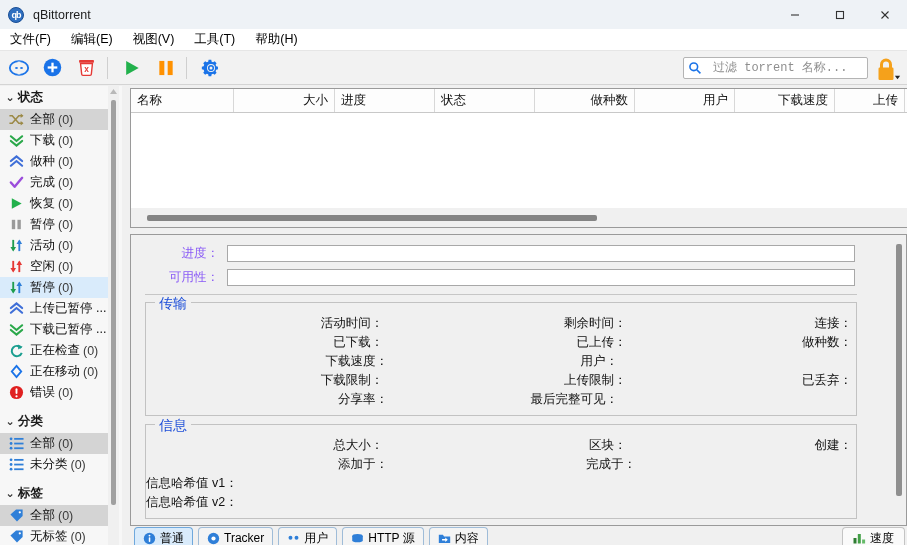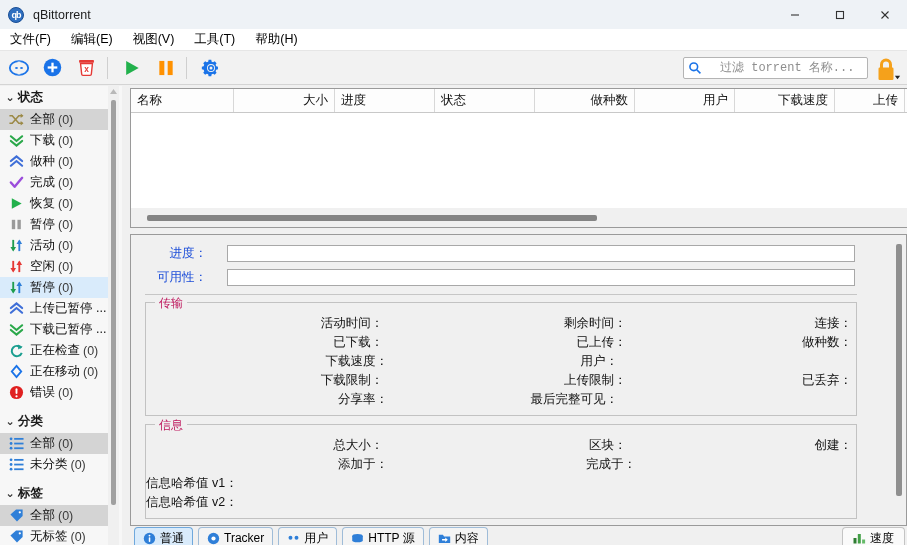--- a/index.html
+++ b/index.html
@@ -61,21 +61,21 @@
   .search-wrap {
     margin-left: auto; margin-right: 6px;
     display: flex; align-items: center;
   }
   .search-box {
     width: 185px; height: 22px; background: #fff;
     border: 1px solid #b4b4b4; border-radius: 2px;
     display: flex; align-items: center; padding: 0 4px;
   }
   .search-box .ph {
-    margin-left: 18px; color: #8e8e8e; font-size: 12px;
+    margin-left: 11px; color: #8e8e8e; font-size: 12px;
     font-family: "Liberation Mono", "DejaVu Sans Mono", monospace;
     white-space: nowrap; overflow: hidden; text-align: right;
   }
   .lock-btn {
     width: 30px; height: 30px; margin-left: 3px;
     display: flex; align-items: flex-end; justify-content: center; position: relative;
   }
 
   
   .sidebar {
@@ -141,36 +141,36 @@
 
   
   .details {
     position: absolute; left: 130px; top: 234px; width: 777px; height: 292px;
     background: #f0f0f0; border: 1px solid #9a9a9a; overflow: hidden;
   }
   .det-inner { position: absolute; left: 0; top: 0; width: 762px; height: 292px; padding: 8px 6px 0 6px; }
 
   .prog-row { display: flex; align-items: center; height: 21px; margin-bottom: 3px; }
   .prog-label {
-    width: 90px; text-align: right; padding-right: 20px;
-    font-size: 12.5px; color: #1d4ed8; white-space: nowrap;
+    width: 90px; text-align: right; padding-right: 8px;
+    font-size: 12.5px; color: #8b5cf6; white-space: nowrap;
   }
   .prog-bar {
     flex: 1; height: 17px; background: #fff; border: 1px solid #a8a8a8;
     margin-right: 32px;
   }
   .det-sep { height: 1px; background: #c6c6c6; margin: 6px 30px 7px 8px; }
 
   .grp {
     position: relative; border: 1px solid #c2c2c2; margin: 0 30px 8px 8px;
     padding: 11px 0 6px 0;
   }
   .grp-title {
     position: absolute; left: 9px; top: -8px; background: #f0f0f0;
-    padding: 0 4px; font-size: 12px; color: #be185d;
+    padding: 0 4px; font-size: 14px; color: #1d4ed8;
   }
   .grp-rows { display: flex; flex-direction: column; }
   .grow { display: flex; height: 19px; align-items: center; }
   .gcol { display: flex; align-items: center; }
   .gcol .lbl {
     text-align: right; font-size: 12.5px; color: #111; white-space: nowrap;
     padding-right: 4px;
   }
   .gcol .val { font-size: 12.5px; color: #111; }
 

